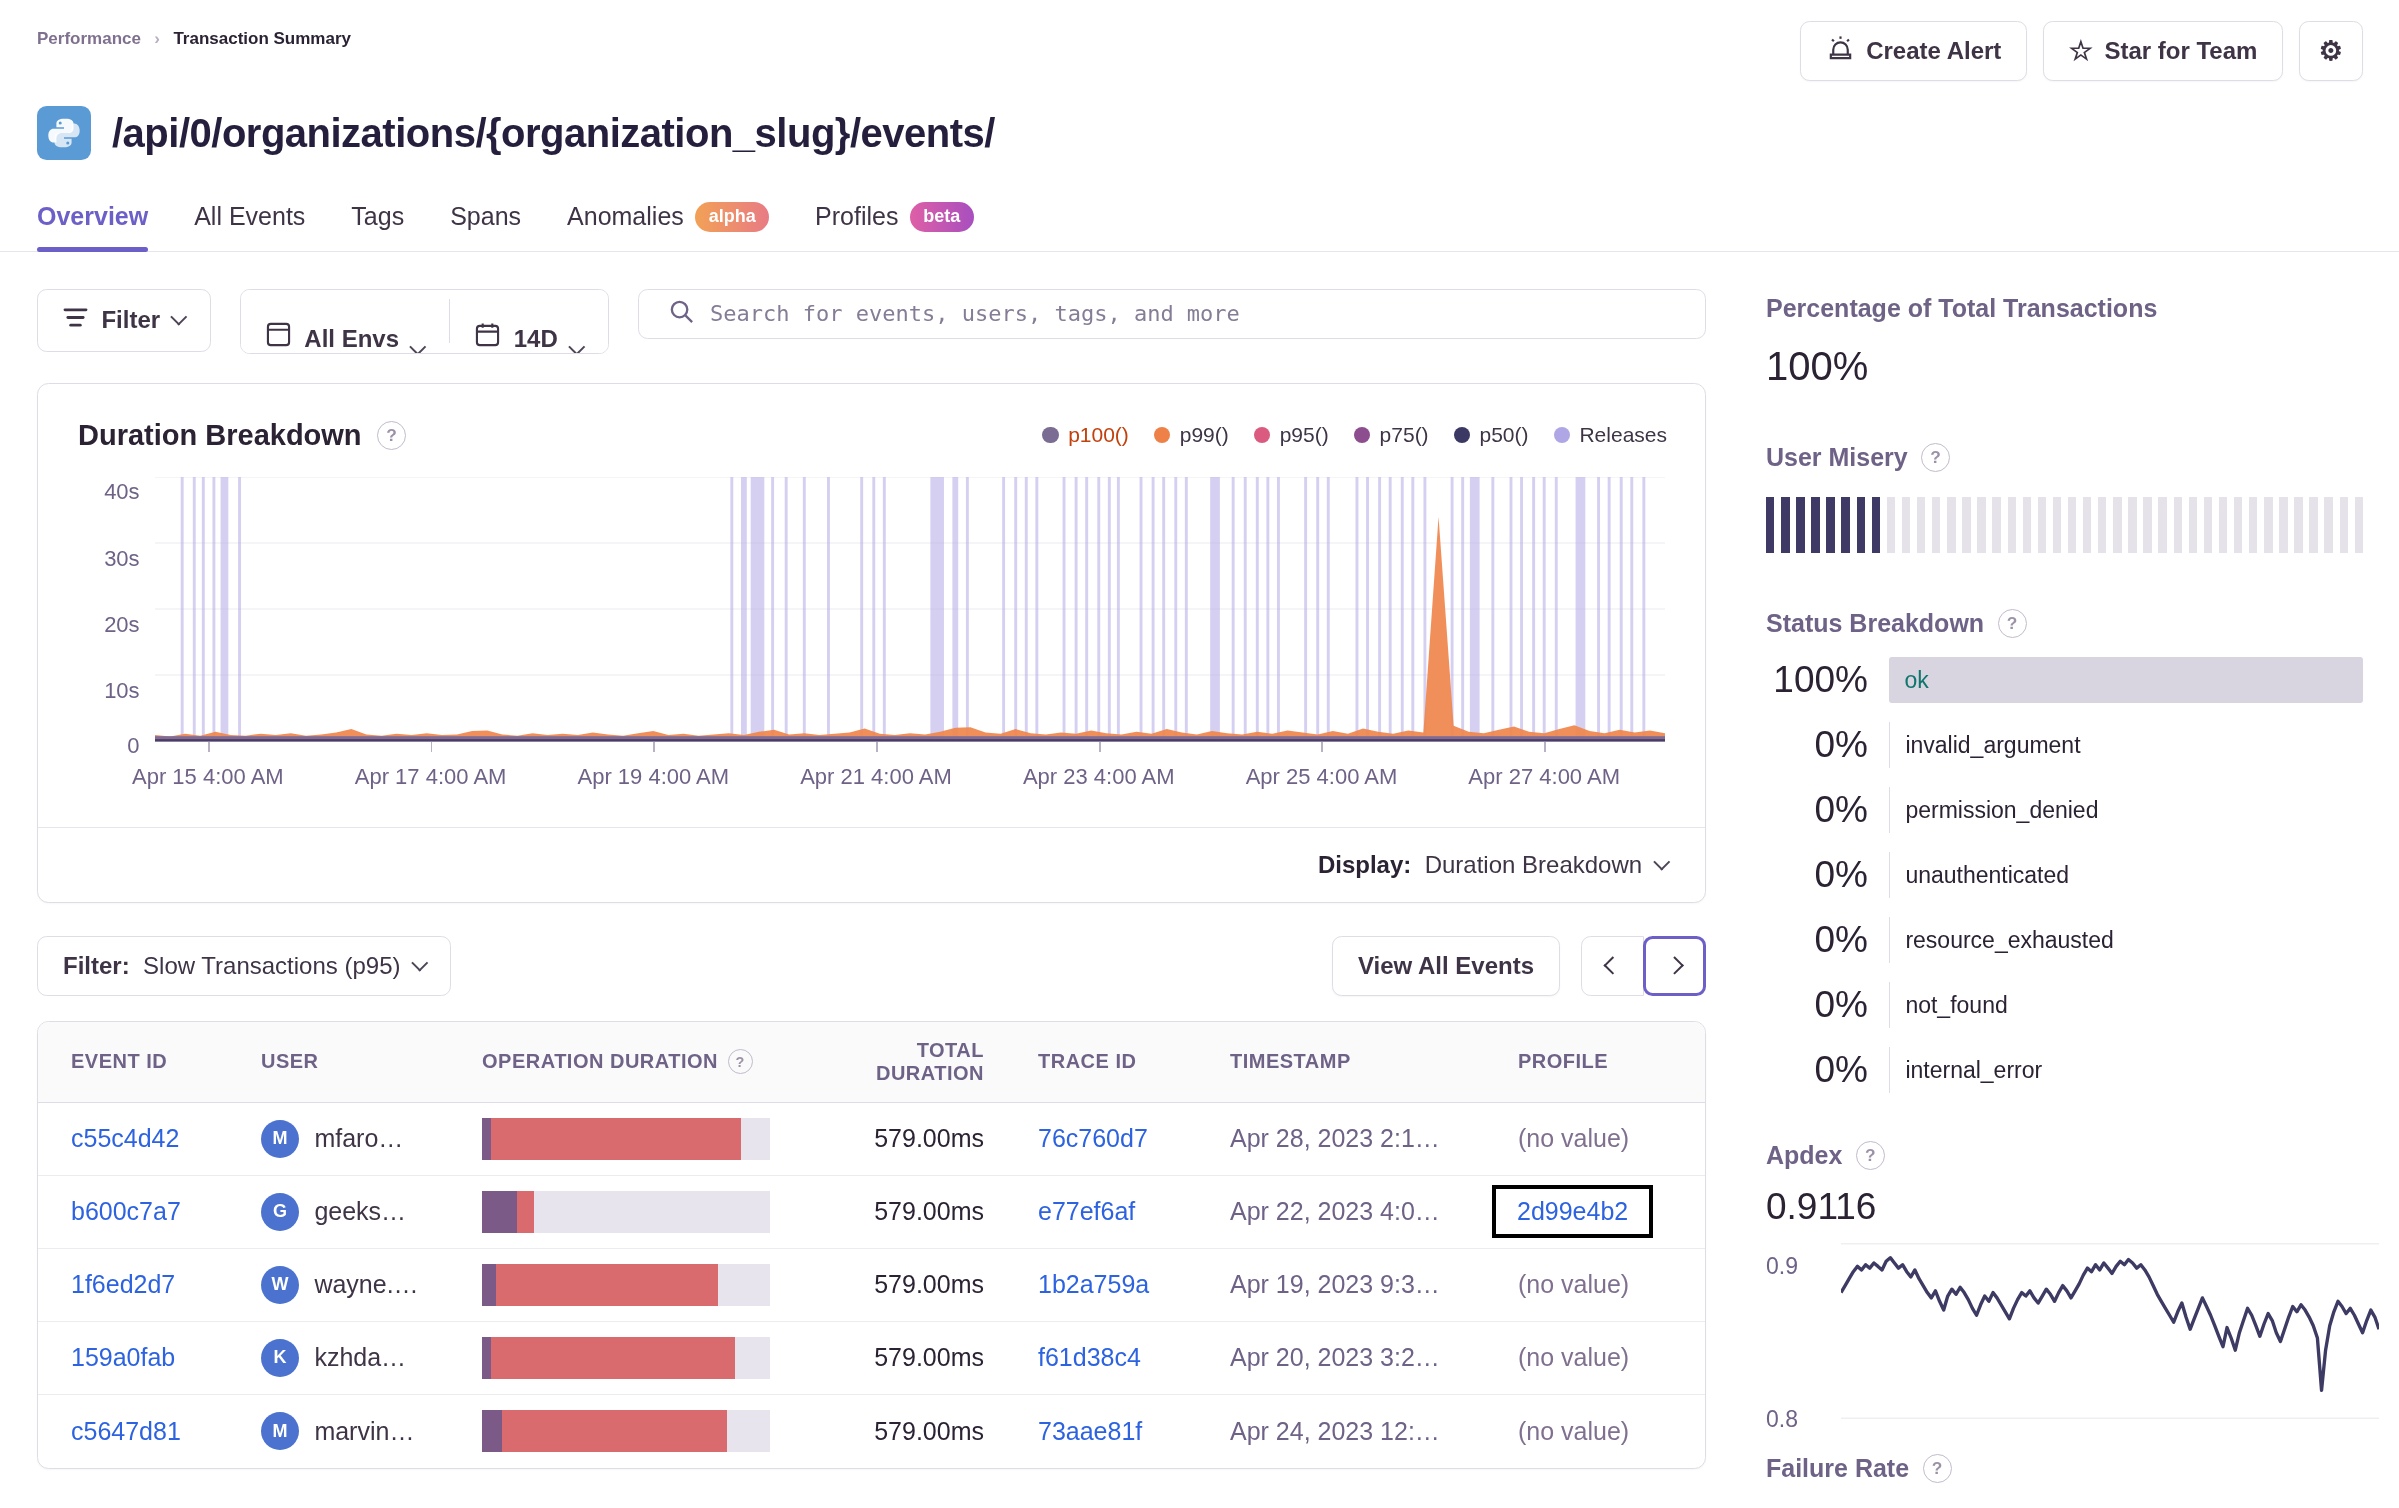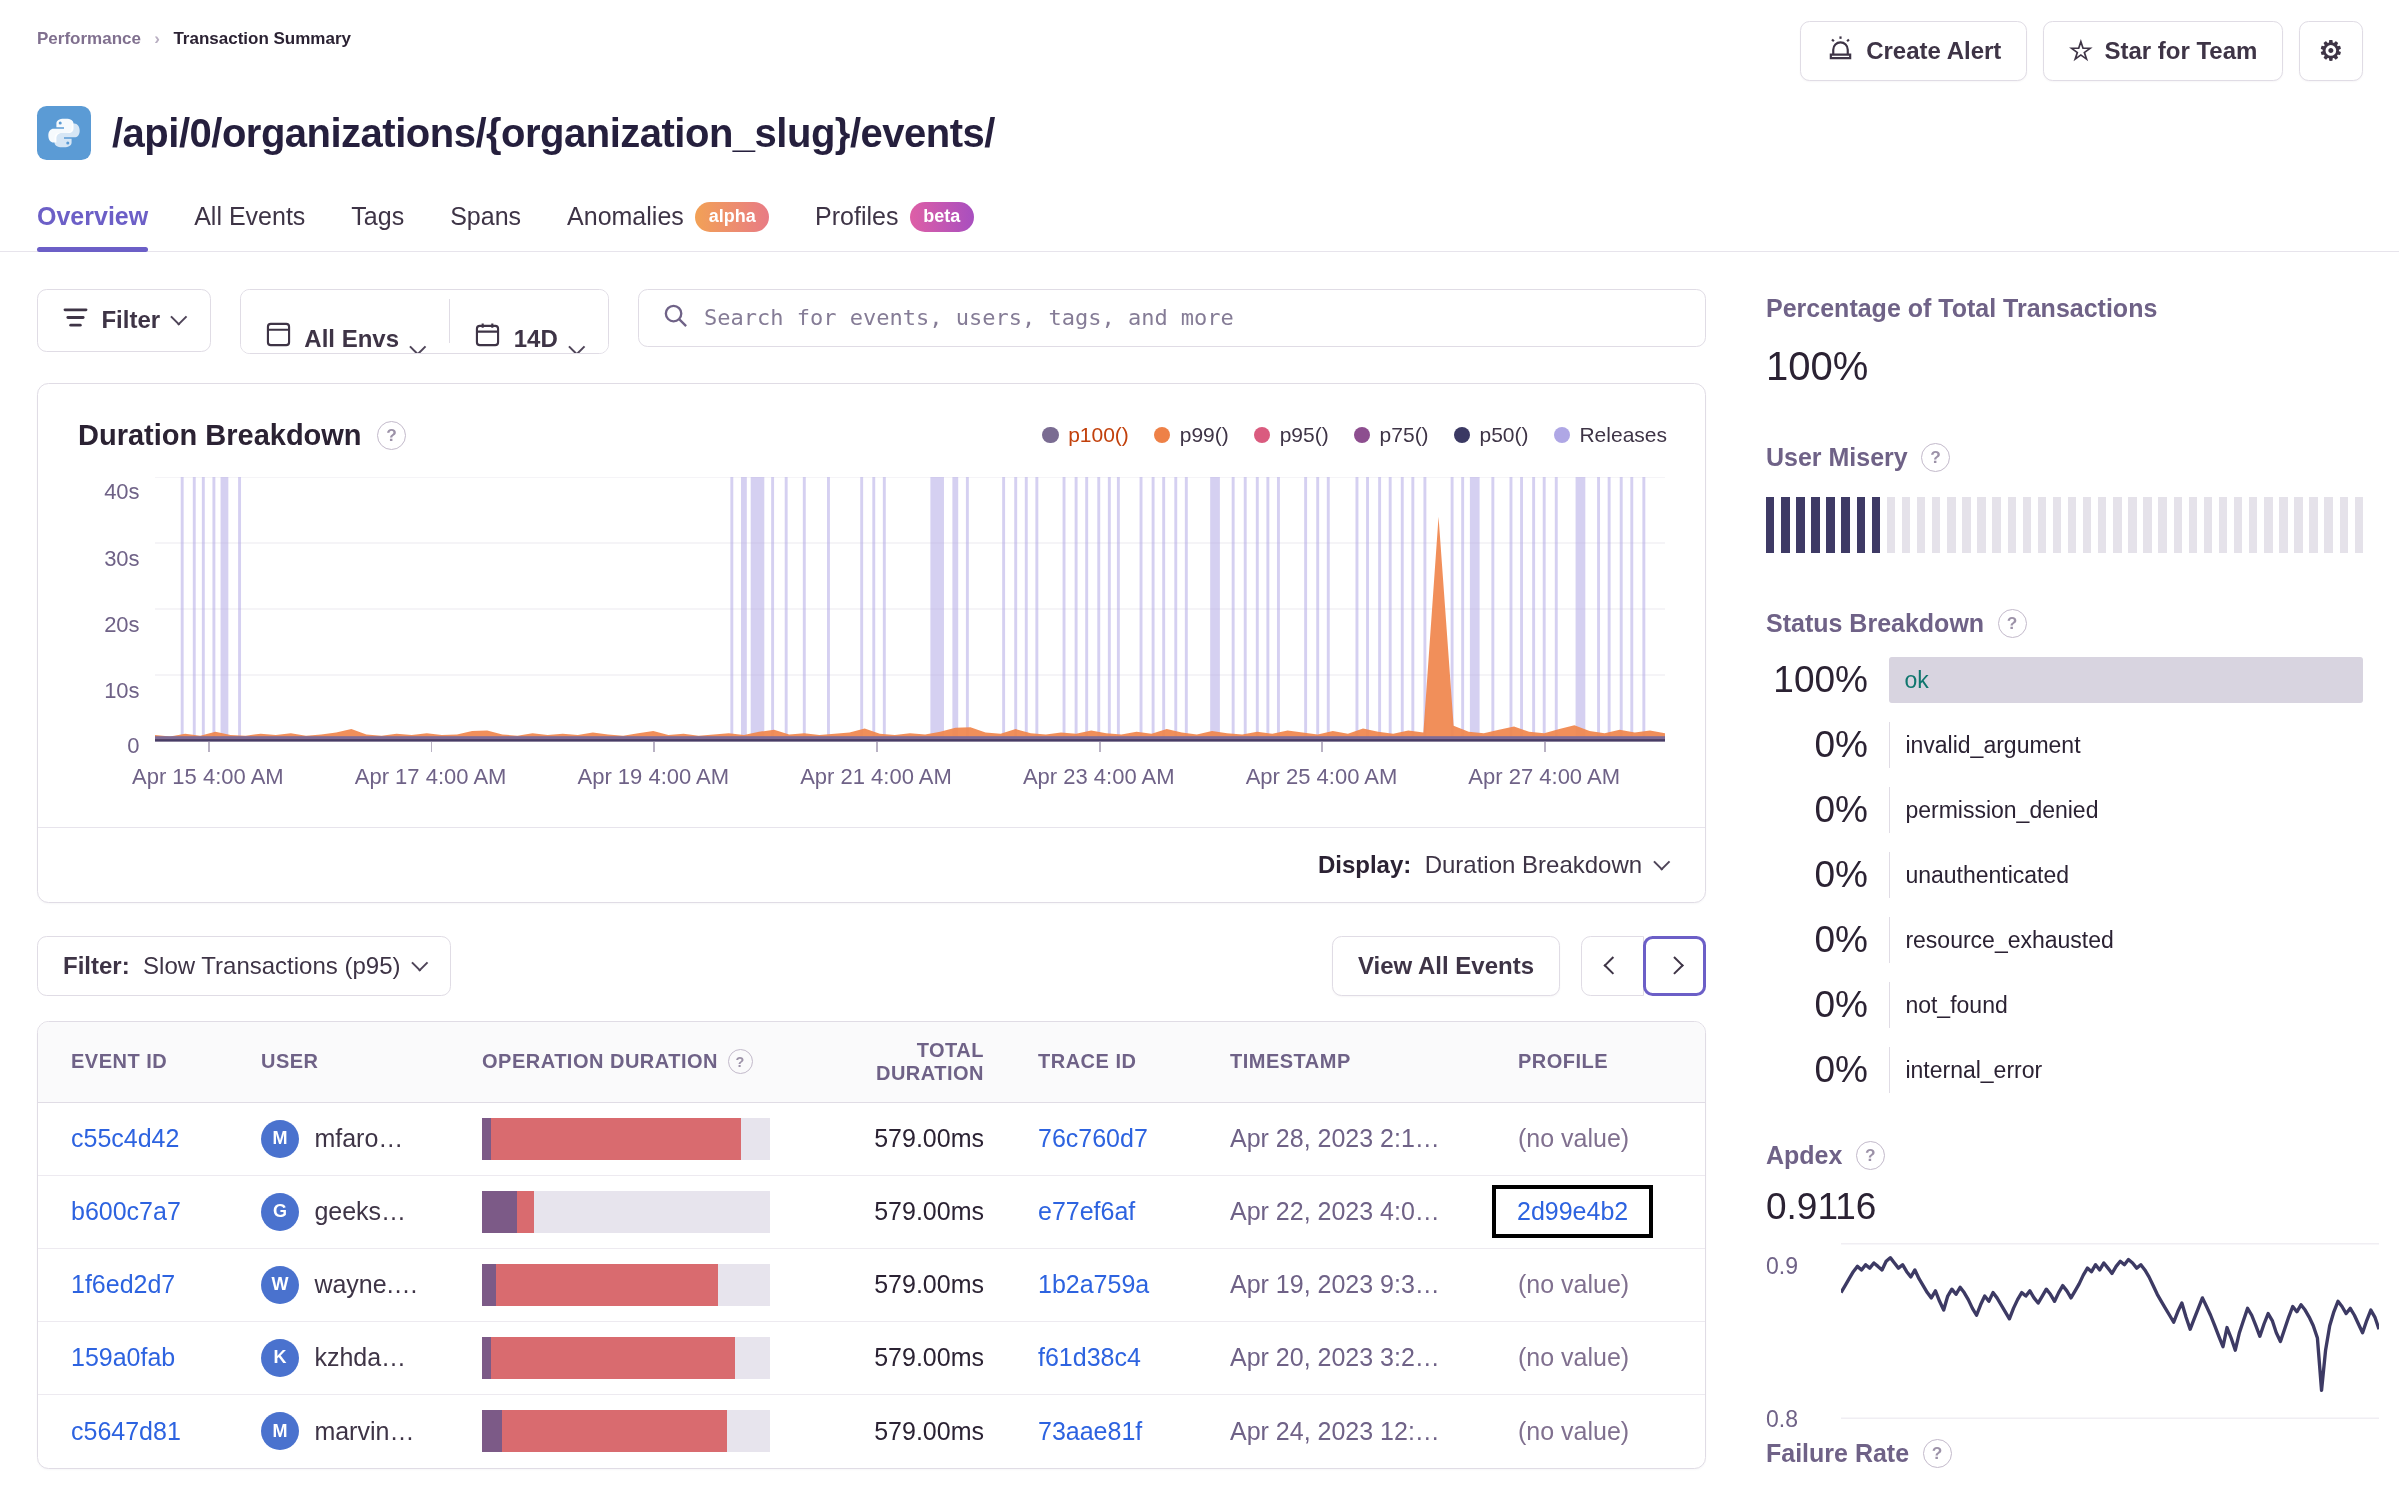--- a/index.html
+++ b/index.html
@@ -39,21 +39,21 @@
   .side { flex:1; min-width:0; }
 
   
   .filterbar { display:flex; gap:29px; }
   .fbtn { display:flex; align-items:center; gap:13.4px; background:#fff; border:1.4px solid #E0DCE5; border-radius:9.6px;
     height:63px; padding:0 25px; font-size:24px; font-weight:700; color:#3E3446; cursor:pointer; }
   .seg { display:flex; border:1.4px solid #E0DCE5; border-radius:9.6px; overflow:hidden; }
   .seg .fbtn { border:none; border-radius:0;align-items:flex-end; }
   .seg .divider { width:1.4px; background:#E0DCE5; margin:9.6px 0; }
   .chev { width:11.5px; height:11.5px; border-right:2.4px solid #4E4458; border-bottom:2.4px solid #4E4458; transform:rotate(45deg); margin-top:-5.8px; }
-  .search { flex:1; display:flex; align-items:center; gap:15.4px; border:1.4px solid #E0DCE5; border-radius:9.6px; height:58px; padding:0 23px; background:#fff; }
+  .search { flex:1; display:flex; align-items:center; gap:15.4px; border:1.4px solid #E0DCE5; border-radius:9.6px; height:50px; padding:0 29px; background:#fff; }
   .search input { border:none; outline:none; flex:1; font-size:22px; font-family:"DejaVu Sans Mono", monospace; color:#2B2233; background:transparent; }
   .search input::placeholder { color:#857C96; }
 
   
   .panel { background:#fff; border:1.4px solid #E0DCE5; border-radius:11.5px; margin-top:29px; box-shadow:0 1px 1.9px rgba(43,34,51,.03); }
 
   
   .chart-head { display:flex; justify-content:space-between; align-items:center; padding:35px 38px 9.6px 40px; }
   .chart-title { display:flex; align-items:center; gap:15.4px; font-size:29px; font-weight:800; color:#2B2233; }
   .help { width:29px; height:29px; border:1.9px solid #C3BACB; border-radius:50%; color:#9C92A8; font-size:17.3px; font-weight:700;
@@ -651,21 +651,21 @@
           <span class="ylab" style="top:17.3px;">0.9</span>
           <span class="ylab" style="top:171px;">0.8</span>
           <svg id="apdexsvg" class="apdex-svg" width="538" height="192" viewBox="0 0 560 200" preserveAspectRatio="none">
               <line x1="0" x2="560" y1="9.090909090909099" y2="9.090909090909099" stroke="#F0EEF3" stroke-width="1.5"></line>
               <line x1="0" x2="560" y1="190.9090909090909" y2="190.9090909090909" stroke="#F0EEF3" stroke-width="1.5"></line>
               <polyline points="0.0,60.0 4.3,52.7 8.5,45.5 12.8,38.2 17.1,32.7 21.4,36.4 25.6,30.9 29.9,34.5 34.2,29.1 38.5,32.7 42.7,36.4 47.0,27.3 51.3,23.6 55.6,29.1 59.8,34.5 64.1,30.9 68.4,38.2 72.7,43.6 76.9,36.4 81.2,45.5 85.5,52.7 89.8,60.0 94.0,65.5 98.3,58.2 102.6,69.1 106.9,78.2 111.1,63.6 115.4,56.4 119.7,61.8 124.0,54.5 128.2,60.0 132.5,67.3 136.8,76.4 141.1,83.6 145.3,72.7 149.6,63.6 153.9,69.1 158.2,60.0 162.4,65.5 166.7,72.7 171.0,80.0 175.3,87.3 179.5,76.4 183.8,67.3 188.1,60.0 192.4,63.6 196.6,58.2 200.9,65.5 205.2,70.9 209.5,63.6 213.7,56.4 218.0,61.8 222.3,69.1 226.6,60.0 230.8,52.7 235.1,58.2 239.4,65.5 243.7,58.2 247.9,50.9 252.2,41.8 256.5,34.5 260.8,38.2 265.0,30.9 269.3,36.4 273.6,29.1 277.9,34.5 282.1,40.0 286.4,32.7 290.7,27.3 295.0,30.9 299.2,25.5 303.5,29.1 307.8,34.5 312.1,30.9 316.3,36.4 320.6,43.6 324.9,52.7 329.2,61.8 333.4,69.1 337.7,76.4 342.0,83.6 346.3,90.9 350.5,80.0 354.8,70.9 359.1,85.5 363.4,98.2 367.6,87.3 371.9,76.4 376.2,65.5 380.5,74.5 384.7,83.6 389.0,94.5 393.3,105.5 397.6,116.4 401.8,96.4 406.1,107.3 410.4,120.0 414.7,101.8 418.9,89.1 423.2,76.4 427.5,83.6 431.8,94.5 436.0,105.5 440.3,92.7 444.6,81.8 448.9,89.1 453.1,101.8 457.4,110.9 461.7,98.2 466.0,85.5 470.2,74.5 474.5,80.0 478.8,72.7 483.1,78.2 487.3,85.5 491.6,94.5 495.9,107.3 500.2,161.8 504.4,120.0 508.7,94.5 513.0,80.0 517.3,69.1 521.5,74.5 525.8,81.8 530.1,76.4 534.4,83.6 538.6,92.7 542.9,101.8 547.2,89.1 551.5,78.2 555.7,85.5 560.0,98.2" fill="none" stroke="#3D3A64" stroke-width="3.5" stroke-linejoin="round"></polyline>
             </svg>
         </div>
       </div>
 
-      <div style="margin-top:12px;">
+      <div style="margin-top:27px;">
         <div class="sh">
           <span>Failure Rate</span>
           <span class="help">?</span>
         </div>
 
       </div>
 
     </div>
   </div>
 </div>

